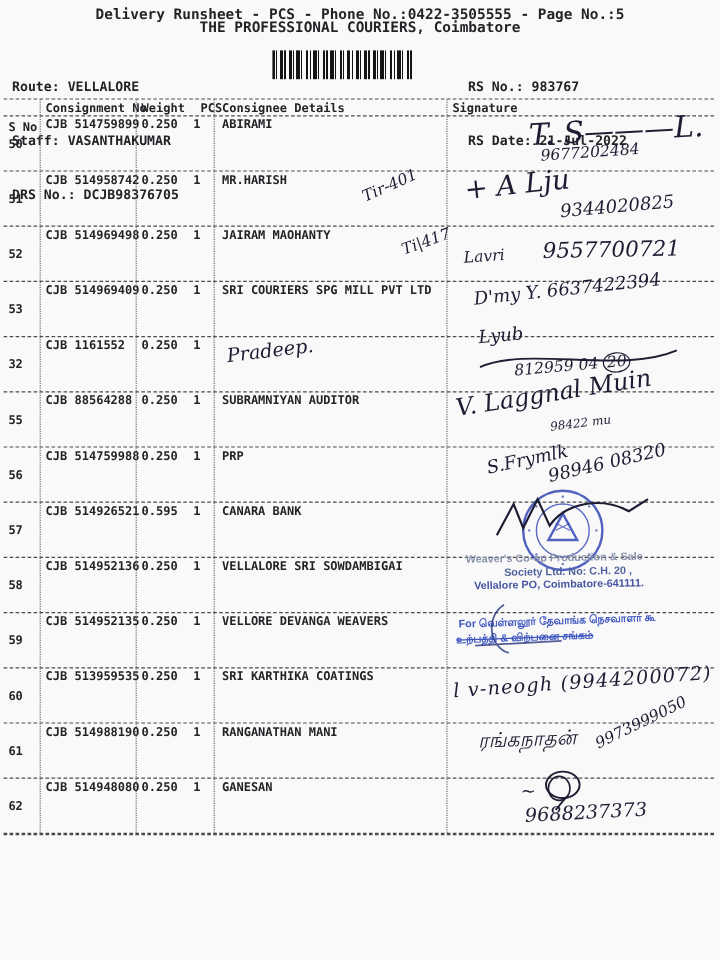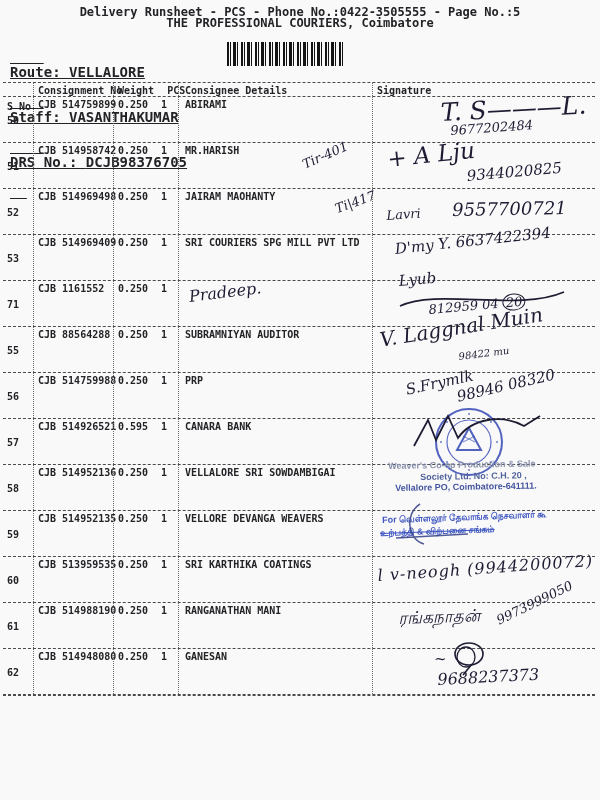--- a/index.html
+++ b/index.html
@@ -5,21 +5,21 @@
   html,body{margin:0;padding:0;background:#e9e9e9;}
   .page{
     position:relative;width:600px;height:800px;margin:0 auto;
     background:#faf9f9;overflow:hidden;
     font-family:"DejaVu Sans Mono","Liberation Mono",monospace;
     color:#232327;
   }
   .printed{font-weight:bold;white-space:pre;}
   .abs{position:absolute;}
   .title{left:0;right:0;text-align:center;font-size:12px;letter-spacing:0px;}
-  .hdrblock{font-size:14px;line-height:15px;text-decoration:underline;}
+  .hdrblock{font-size:11px;line-height:15px;}
   .barcode{
     background:repeating-linear-gradient(90deg,
       #141414 0px,#141414 2px,#f8f8f8 2px,#f8f8f8 3px,
       #141414 3px,#141414 4px,#f8f8f8 4px,#f8f8f8 6px,
       #141414 6px,#141414 9px,#f8f8f8 9px,#f8f8f8 10px,
       #141414 10px,#141414 11px,#f8f8f8 11px,#f8f8f8 14px);
   }
   
   .tbl{position:absolute;left:3px;top:82px;width:592px;
        border-top:1px dashed #4a4a4a;border-bottom:1px dashed #4a4a4a;}
@@ -51,20 +51,24 @@
   <div class="abs printed title" style="top:5px;">Delivery Runsheet - PCS - Phone No.:0422-3505555 - Page No.:5</div>
 
   <div class="abs printed hdrblock" style="left:10px;top:35px;">
     <div><span>Route: </span><span>VELLALORE</span></div>
     <div><span>Staff: </span><span>VASANTHAKUMAR</span></div>
     <div><span>DRS No.: </span><span>DCJB98376705</span></div>
   </div>
 
   <div class="abs barcode" style="left:227px;top:42px;width:117px;height:24px;"></div>
 
+  <div class="abs printed hdrblock" style="left:390px;top:35px;">
+    <div><span>RS No.: </span><span>983767</span></div>
+    <div><span>RS Date: </span><span>21-Jul-2022</span></div>
+  </div>
 
   <div class="tbl">
     <div class="thead">
       <div class="td c-sno">S No</div>
       <div class="td c-con">Consignment No</div>
       <div class="td c-wt"><span>Weight</span><span class="pcs">PCS</span></div>
       <div class="td c-det">Consignee Details</div>
       <div class="td c-sig">Signature</div>
     </div>
 
@@ -90,21 +94,21 @@
       <div class="td c-sig"></div>
     </div>
     <div class="trow">
       <div class="td c-sno">53</div>
       <div class="td c-con">CJB 514969409</div>
       <div class="td c-wt"><span>0.250</span><span class="pcs">1</span></div>
       <div class="td c-det">SRI COURIERS SPG MILL PVT LTD</div>
       <div class="td c-sig"></div>
     </div>
     <div class="trow">
-      <div class="td c-sno">71</div>
+      <div class="td c-sno">32</div>
       <div class="td c-con">CJB 1161552</div>
       <div class="td c-wt"><span>0.250</span><span class="pcs">1</span></div>
       <div class="td c-det"></div>
       <div class="td c-sig"></div>
     </div>
     <div class="trow">
       <div class="td c-sno">55</div>
       <div class="td c-con">CJB 88564288</div>
       <div class="td c-wt"><span>0.250</span><span class="pcs">1</span></div>
       <div class="td c-det">SUBRAMNIYAN AUDITOR</div>

